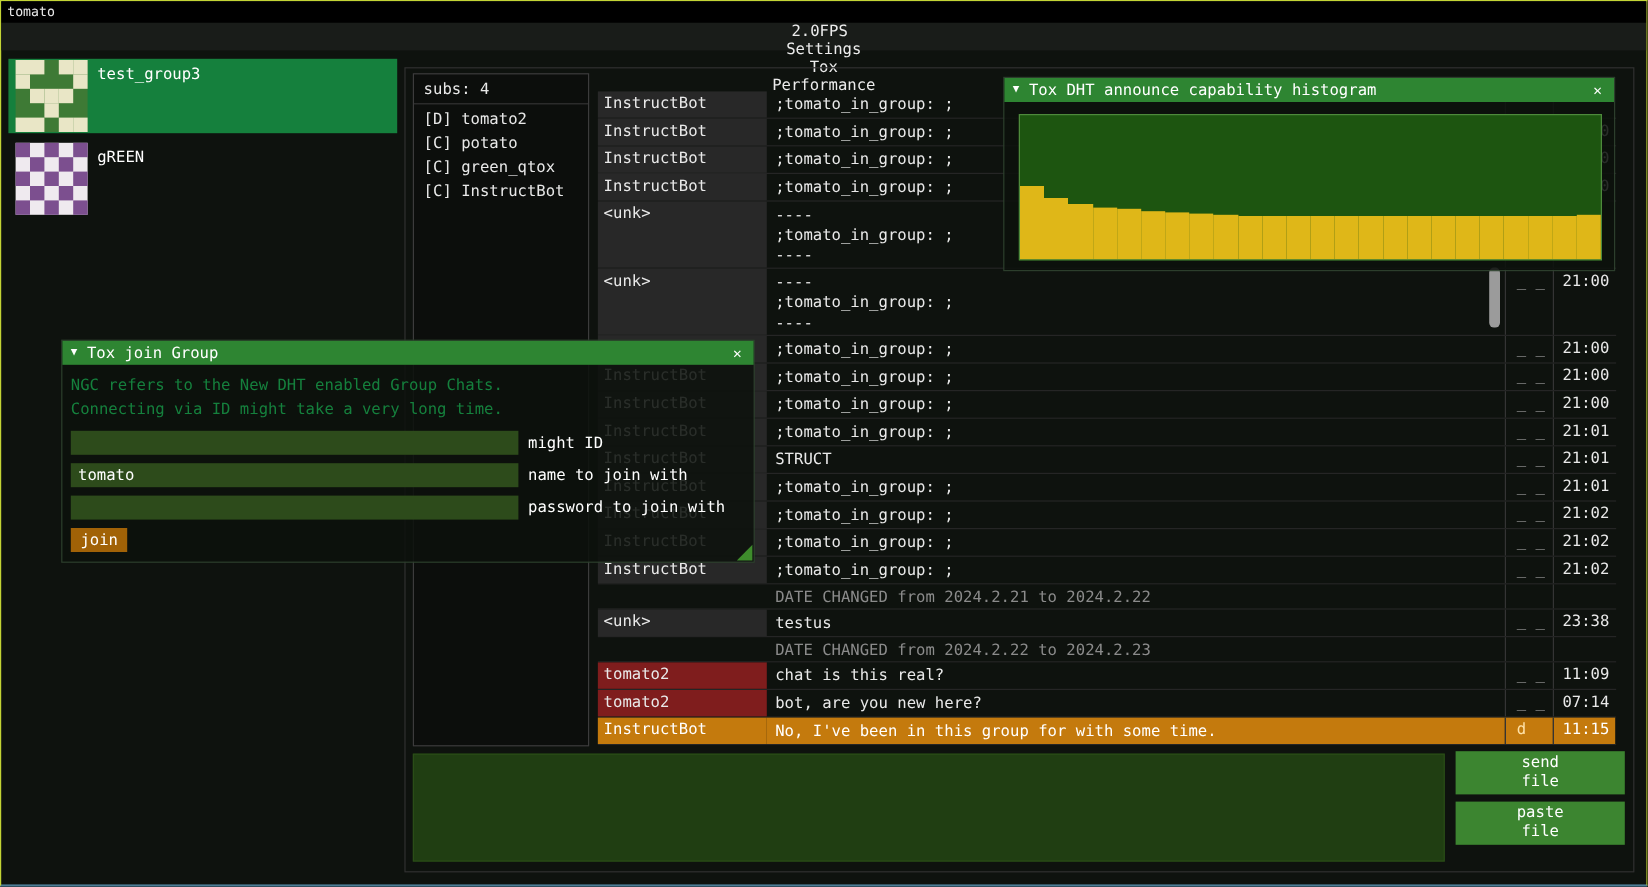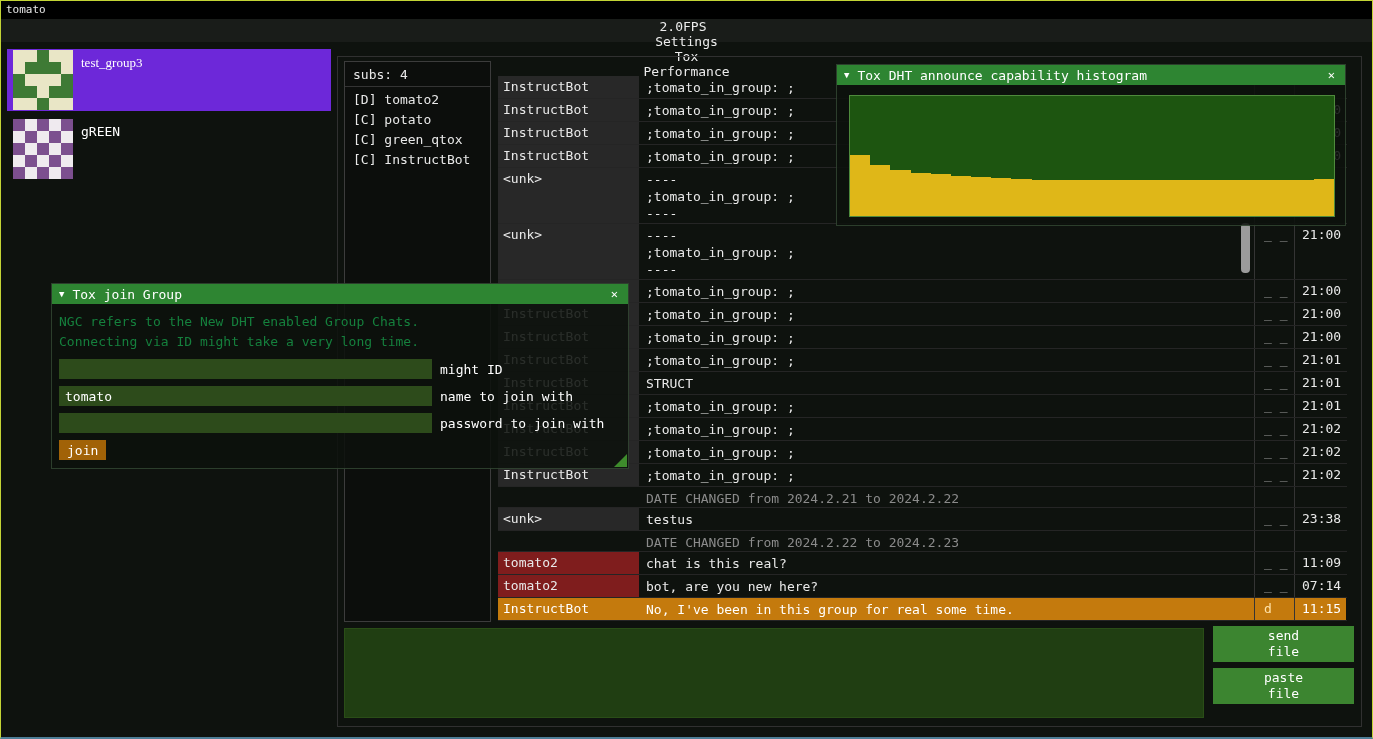--- a/index.html
+++ b/index.html
@@ -12,21 +12,21 @@
   .titlebar { position:absolute; left:0; top:0; width:100%; height:18px; background:#000;
               color:#e8e8e8; font-size:11px; line-height:17px; padding-left:5px; }
   .menubar { position:absolute; left:0; top:18px; width:100%; height:23px; background:#191c19;
              display:flex; align-items:center; color:#ececec; font-size:13px;flex-direction:column; }
   .fps { padding:0 16px 0 9px; }
   .menu-item { padding:0 12px; cursor:default; }
 
   
   .sidebar { position:absolute; left:0; top:41px; width:335px; bottom:0; }
   .group-item { position:relative; height:62px; margin:7px 5px 4px 6px; }
-  .group-item.selected { background:#6d28d9;font-family:Liberation Serif, serif; }
+  .group-item.selected { background:#15803d; }
   .group-avatar { position:absolute; left:6px; top:1px; width:60px; height:60px; display:grid;
                   grid-template-columns:repeat(5,1fr); grid-template-rows:repeat(5,1fr); }
   .group-name { position:absolute; left:74px; top:6px; font-size:13px; color:#fff; }
 
   
   .main-frame { position:absolute; left:336px; top:55px; width:1025px; height:671px;
                 border:1px solid #303030; }
 
   
   .subs-panel { position:absolute; left:343px; top:60px; width:147px; height:561px;
@@ -304,21 +304,21 @@
         <div class="cell-time">11:09</div>
       </div>
       <div class="msg-row">
         <div class="cell-name self">tomato2</div>
         <div class="cell-msg">bot, are you new here?</div>
         <div class="cell-flags">_ _</div>
         <div class="cell-time">07:14</div>
       </div>
       <div class="msg-row hl">
         <div class="cell-name bot">InstructBot</div>
-        <div class="cell-msg">No, I've been in this group for real some time.</div>
+        <div class="cell-msg">No, I've been in this group for with some time.</div>
         <div class="cell-flags">d</div>
         <div class="cell-time">11:15</div>
       </div>
     </div>
   <div class="scroll-thumb"></div>
 
   <textarea class="compose" style=""></textarea>
   <button class="btn send-btn">send
 file</button>
   <button class="btn paste-btn">paste

